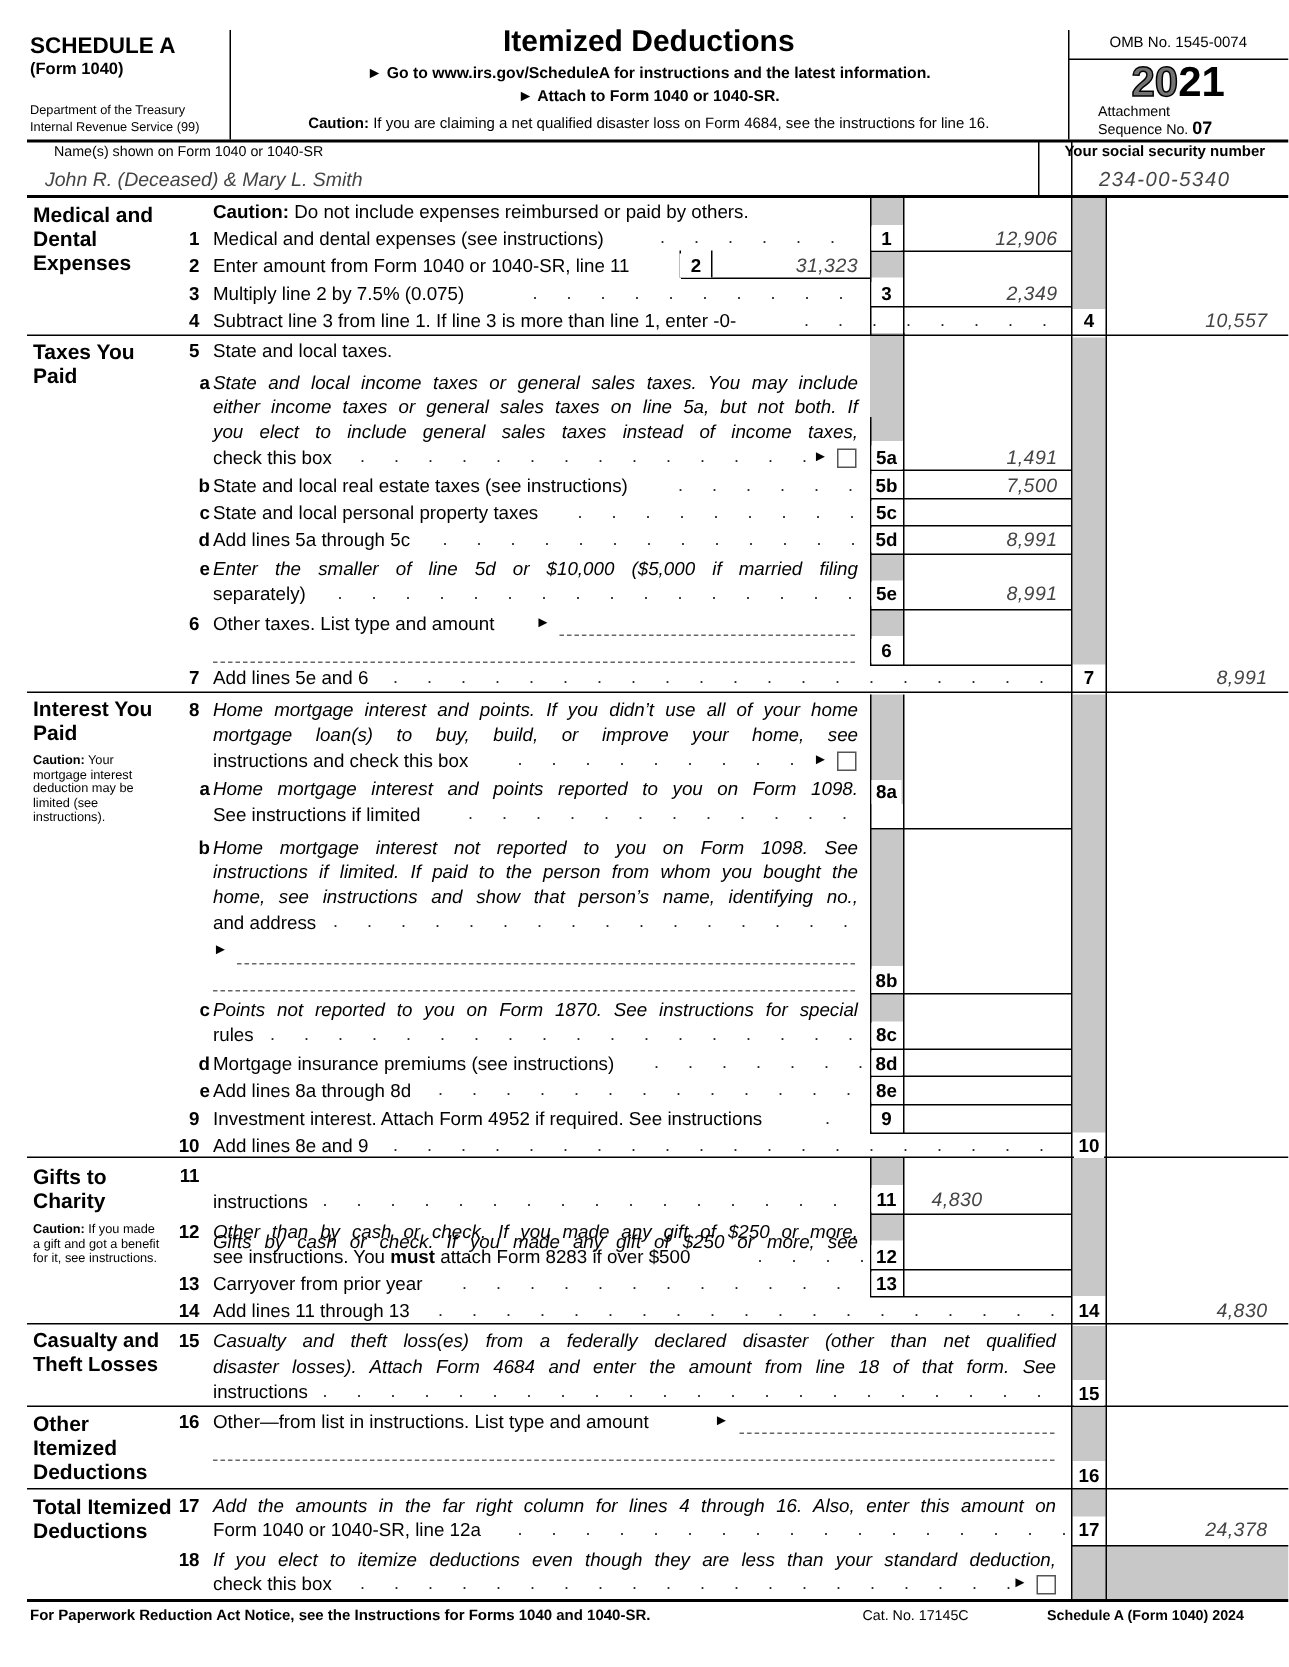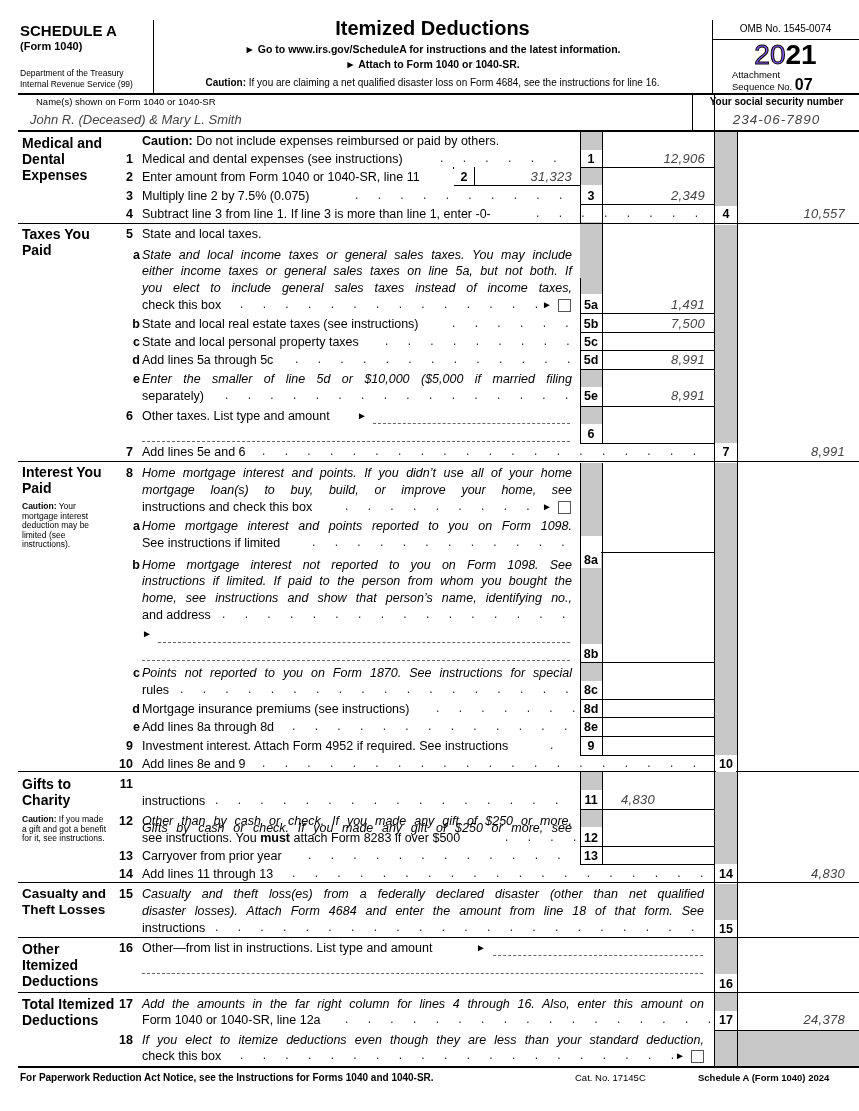--- a/index.html
+++ b/index.html
@@ -34,31 +34,31 @@
   <div class="vl" style="left:153px;top:20px;height:73px;"></div>
 
   <div class="abs" style="left:160px;width:545px;top:17px;text-align:center;font-weight:bold;font-size:20px;">Itemized Deductions</div>
   <div class="abs" style="left:160px;width:545px;top:43px;text-align:center;font-weight:bold;font-size:10.5px;">► Go to www.irs.gov/ScheduleA for instructions and the latest information.</div>
   <div class="abs" style="left:160px;width:545px;top:58px;text-align:center;font-weight:bold;font-size:10.5px;">► Attach to Form 1040 or 1040-SR.</div>
   <div class="abs" style="left:160px;width:545px;top:77px;text-align:center;font-size:10px;"><b>Caution:</b><span> If you are claiming a net qualified disaster loss on Form 4684, see the instructions for line 16.</span></div>
 
   <div class="vl" style="left:712px;top:20px;height:73px;"></div>
   <div class="abs" style="left:712px;width:147px;top:23px;text-align:center;font-size:10px;">OMB No. 1545-0074</div>
   <div class="hl" style="left:712px;width:147px;top:39px;"></div>
-  <div class="abs" style="left:712px;width:147px;top:40px;text-align:center;font-size:28px;line-height:30px;"><span style="color:#8b5cf6;-webkit-text-stroke:1px #000;font-weight:normal;">20</span><b>21</b></div>
+  <div class="abs" style="left:712px;width:147px;top:40px;text-align:center;font-size:28px;line-height:30px;"><span style="color:#737373;-webkit-text-stroke:1px #000;font-weight:bold;">20</span><b>21</b></div>
   <div class="abs" style="left:732px;top:70px;font-size:9.5px;line-height:10px;">Attachment</div>
-  <div class="abs" style="left:732px;top:79px;font-size:9.5px;line-height:12px;"><span>Sequence No.</span> <b style="font-size:16px;">07</b></div>
+  <div class="abs" style="left:732px;top:79px;font-size:9.5px;line-height:12px;"><span>Sequence No.</span> <b style="font-size:12px;">07</b></div>
 
   <div class="hl2" style="left:18px;width:841px;top:93px;"></div>
 
   <div class="abs" style="left:20px;top:96px;font-size:9.5px;padding-left:16px;">Name(s) shown on Form 1040 or 1040-SR</div>
   <div class="abs" style="left:30px;top:112px;font-size:13px;font-style:italic;color:#444;"><span>John R. (</span><i>Deceased</i><span>) &amp; Mary L. Smith</span></div>
   <div class="vl" style="left:692px;top:94px;height:36px;"></div>
   <div class="abs" style="left:694px;width:165px;top:96px;text-align:center;font-weight:bold;font-size:10px;">Your social security number</div>
-  <div class="abs" style="left:694px;width:165px;top:112px;text-align:center;font-size:13.5px;font-style:italic;color:#444;letter-spacing:1px;">234-06-7890</div>
+  <div class="abs" style="left:694px;width:165px;top:112px;text-align:center;font-size:13.5px;font-style:italic;color:#444;letter-spacing:1px;">234-00-5340</div>
   <div class="hl2" style="left:18px;width:841px;top:130px;"></div>
 </div>
 
 <div class="shade" style="left:580px;width:22px;top:132px;height:18px;"></div>
 <div class="shade" style="left:580px;width:22px;top:167px;height:18px;"></div>
 <div class="shade" style="left:580px;width:22px;top:222px;height:72px;"></div>
 <div class="shade" style="left:580px;width:22px;top:369px;height:18px;"></div>
 <div class="shade" style="left:580px;width:22px;top:406px;height:18px;"></div>
 <div class="shade" style="left:580px;width:22px;top:463px;height:73px;"></div>
 <div class="shade" style="left:580px;width:22px;top:553px;height:91px;"></div>
@@ -204,21 +204,21 @@
 <div class="t j" style="left:142px;top:482px;width:430px;">mortgage loan(s) to buy, build, or improve your home, see</div>
 <div class="t" style="left:142px;top:499px;">instructions and check this box</div>
 <div class="dots" style="left:345px;top:498px;width:195px;">. . . . . . . . . . .</div>
 <div class="arrow" style="left:542px;top:499px;">►</div>
 <div class="cb" style="left:558px;top:501px;"></div>
 
 <div class="sub" style="left:130px;top:518px;">a</div>
 <div class="t j" style="left:142px;top:518px;width:430px;">Home mortgage interest and points reported to you on Form 1098.</div>
 <div class="t" style="left:142px;top:535px;">See instructions if limited</div>
 <div class="dots" style="left:312px;top:534px;width:264px;">. . . . . . . . . . . . . . .</div>
-<div class="box" style="left:581px;top:552px;">8a</div>
+<div class="box" style="left:581px;top:520px;">8a</div>
 <div class="val" style="left:605px;width:100px;top:536px;"></div>
 
 <div class="sub" style="left:130px;top:557px;">b</div>
 <div class="t j" style="left:142px;top:557px;width:430px;">Home mortgage interest not reported to you on Form 1098. See</div>
 <div class="t j" style="left:142px;top:573px;width:430px;">instructions if limited. If paid to the person from whom you bought the</div>
 <div class="t j" style="left:142px;top:590px;width:430px;">home, see instructions and show that person’s name, identifying no.,</div>
 <div class="t" style="left:142px;top:607px;">and address</div>
 <div class="dots" style="left:222px;top:606px;width:354px;">. . . . . . . . . . . . . . . . . . . .</div>
 <div class="arrow" style="left:142px;top:626px;">►</div>
 <div class="dash" style="left:158px;width:412px;top:642px;"></div>

